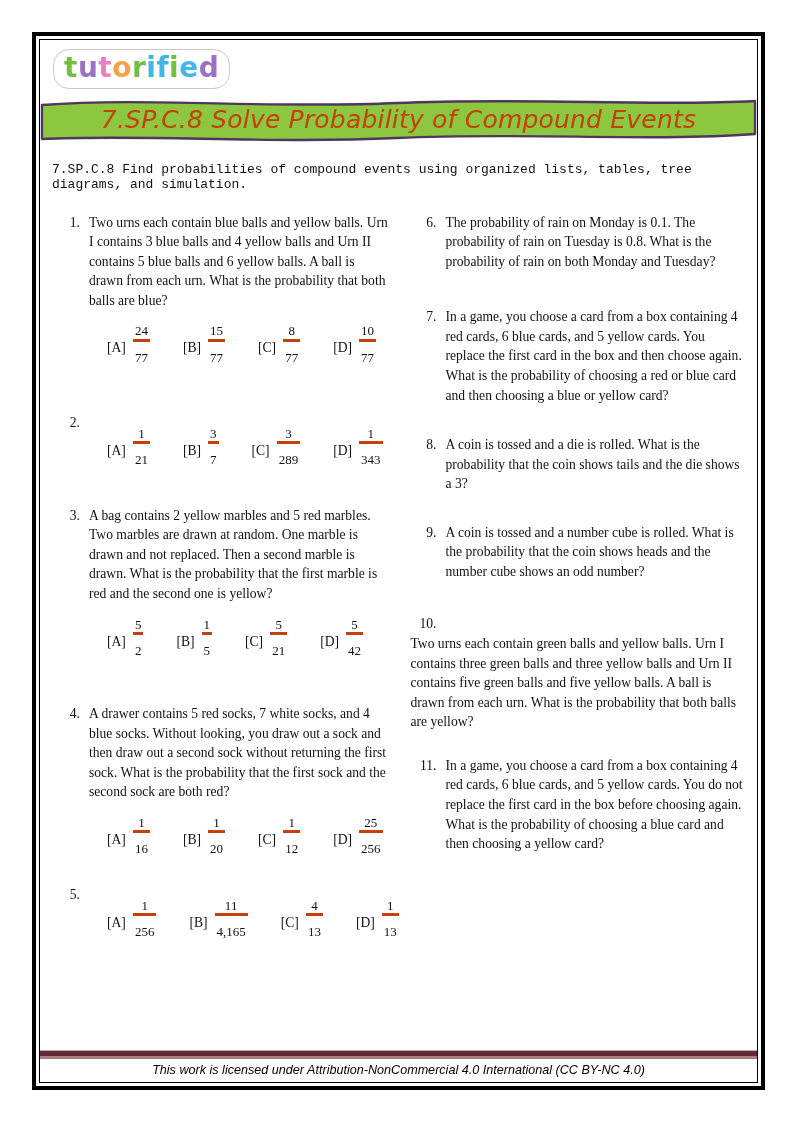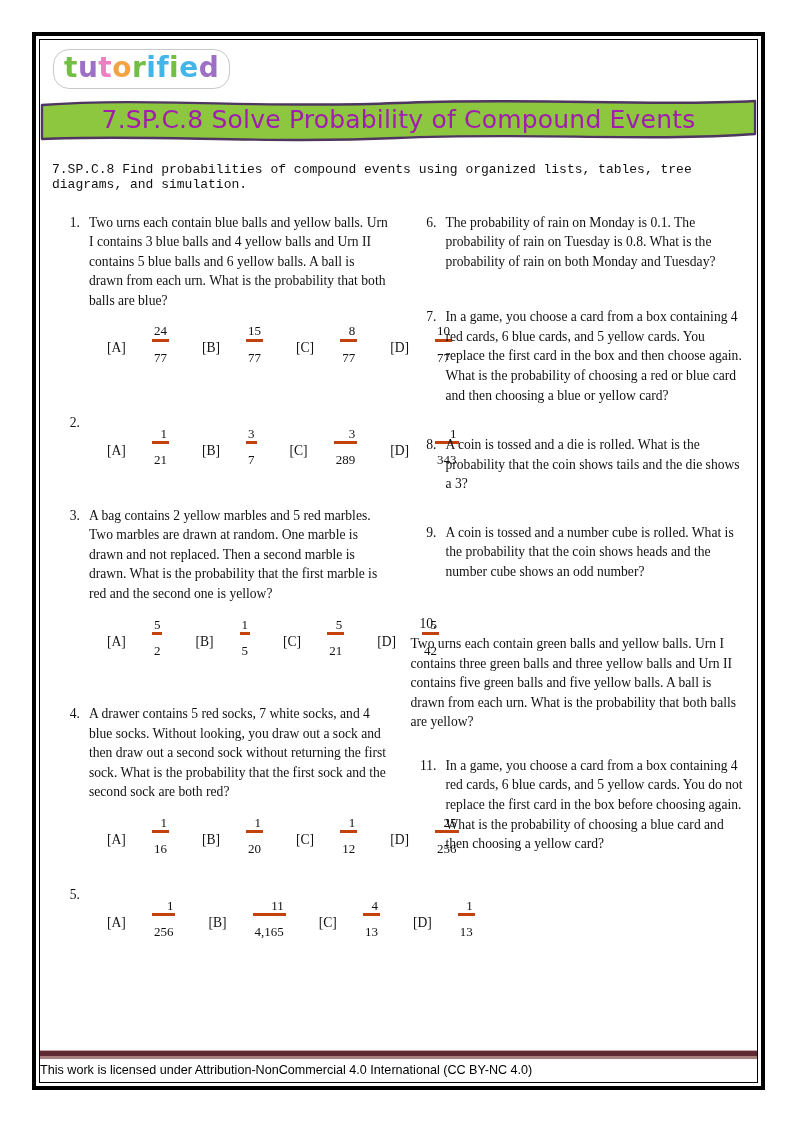--- a/index.html
+++ b/index.html
@@ -31,56 +31,56 @@
   .standard{font-size:13px;padding:18px 14px 0 12px;font-family:Liberation Mono, monospace;}
   
   .content{display:flex;padding:21px 12px 0 14px;gap:22px;flex:1;align-items:flex-start;}
   .col{flex:1;min-width:0;}
   .question{display:flex;font-size:13.6px;line-height:1.44;margin-bottom:34px;}
   .qnum{width:26px;text-align:right;margin-right:9px;flex:none;}
   .qbody{flex:1;min-width:0;}
   .choices{display:flex;align-items:center;gap:0;margin-top:13px;padding-left:18px;}
   .choice{display:flex;align-items:center;gap:7px;margin-right:33px;}
   .clabel{font-size:13.6px;}
-  .frac{display:inline-flex;flex-direction:column;align-items:flex-end;font-size:13px;line-height:1.18;margin-left:19px;}
+  .frac{display:inline-flex;flex-direction:column;align-items:center;font-size:13px;line-height:1.18;}
   .fden{border-top:3px solid #c2410c;padding:8px 2px;}
   .fnum{padding:0 2px;}
   
   .col-left .question:nth-child(1){margin-bottom:40px;}
   .col-left .question:nth-child(2){margin-bottom:30px;}
   .col-left .question:nth-child(3){margin-bottom:38px;}
   .col-left .question:nth-child(4){margin-bottom:20px;}
   .col-left .question:nth-child(5){margin-bottom:0;}
   .col-right .question:nth-child(1){margin-bottom:36px;}
   .col-right .question:nth-child(2){margin-bottom:30px;}
   .col-right .question:nth-child(3){margin-bottom:29px;}
   .col-right .question:nth-child(4){margin-bottom:33px;}
   .col-right .question:nth-child(5){margin-bottom:24px;flex-direction:column;}
   
   .footer-bar{height:5px;background:#5f2a33;border-top:1px solid #cdaaaa;border-bottom:3px solid #a98080;}
   .footer-text{
-    font-family:"Liberation Sans",sans-serif;
+    text-align:center;font-family:"Liberation Sans",sans-serif;font-style:italic;
     font-size:12.6px;padding:4px 0 5px 0;color:#000;
   }
 </style>
 </head>
 <body>
 
 <div class="page-border">
   <div class="page-inner">
 
     <div class="header">
       <div class="logo-box" id="logo"><span style="color: rgb(114, 191, 68);">t</span><span style="color: rgb(157, 112, 197);">u</span><span style="color: rgb(238, 127, 192);">t</span><span style="color: rgb(242, 164, 68);">o</span><span style="color: rgb(114, 191, 68);">r</span><span style="color: rgb(69, 181, 232);">i</span><span style="color: rgb(69, 181, 232);">f</span><span style="color: rgb(114, 191, 68);">i</span><span style="color: rgb(69, 181, 232);">e</span><span style="color: rgb(157, 112, 197);">d</span></div>
     </div>
 
     <div class="banner">
       <svg viewBox="0 0 733 50" preserveAspectRatio="none">
         <path d="M2,11 C110,3 230,15 365,9 C500,3 625,13 731,7 L731,40 C620,48 500,38 365,44 C230,50 110,40 2,45 Z" fill="#8dc63f" stroke="#4e3660" stroke-width="2.4" stroke-linejoin="round"></path>
       </svg>
-      <div class="title" id="banner-title" style="color: #a21caf;">7.SP.C.8 Solve Probability of Compound Events</div>
+      <div class="title" id="banner-title" style="color: #c2410c; font-style: italic;">7.SP.C.8 Solve Probability of Compound Events</div>
     </div>
 
     <div class="standard">7.SP.C.8 Find probabilities of compound events using organized lists, tables, tree diagrams, and simulation.</div>
 
     <div class="content">
       <div class="col col-left" id="col-left">
           <div class="question">
     <div class="qnum">1.</div>
     <div class="qbody">
       <div class="qtext">Two urns each contain blue balls and yellow balls. Urn I contains 3 blue balls and 4 yellow balls and Urn II contains 5 blue balls and 6 yellow balls. A ball is drawn from each urn. What is the probability that both balls are blue?</div>

